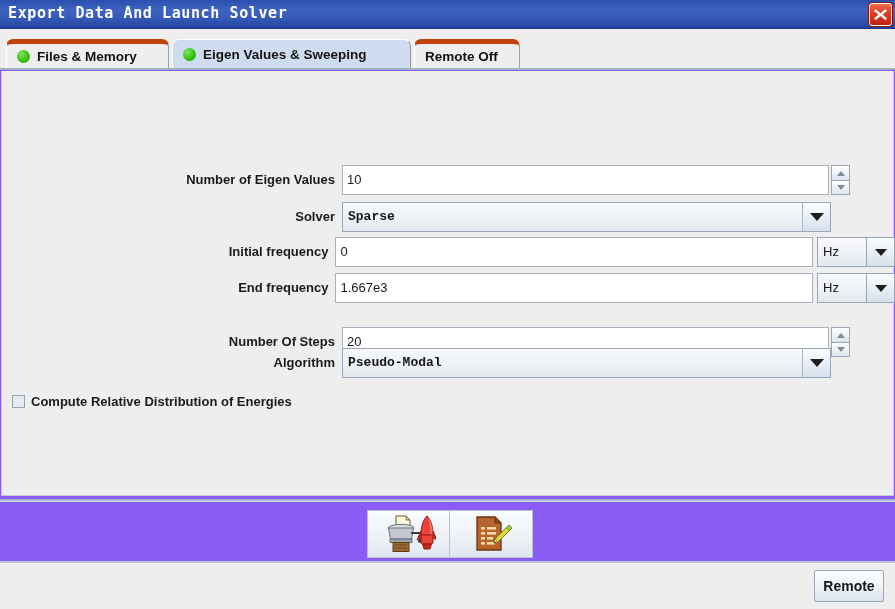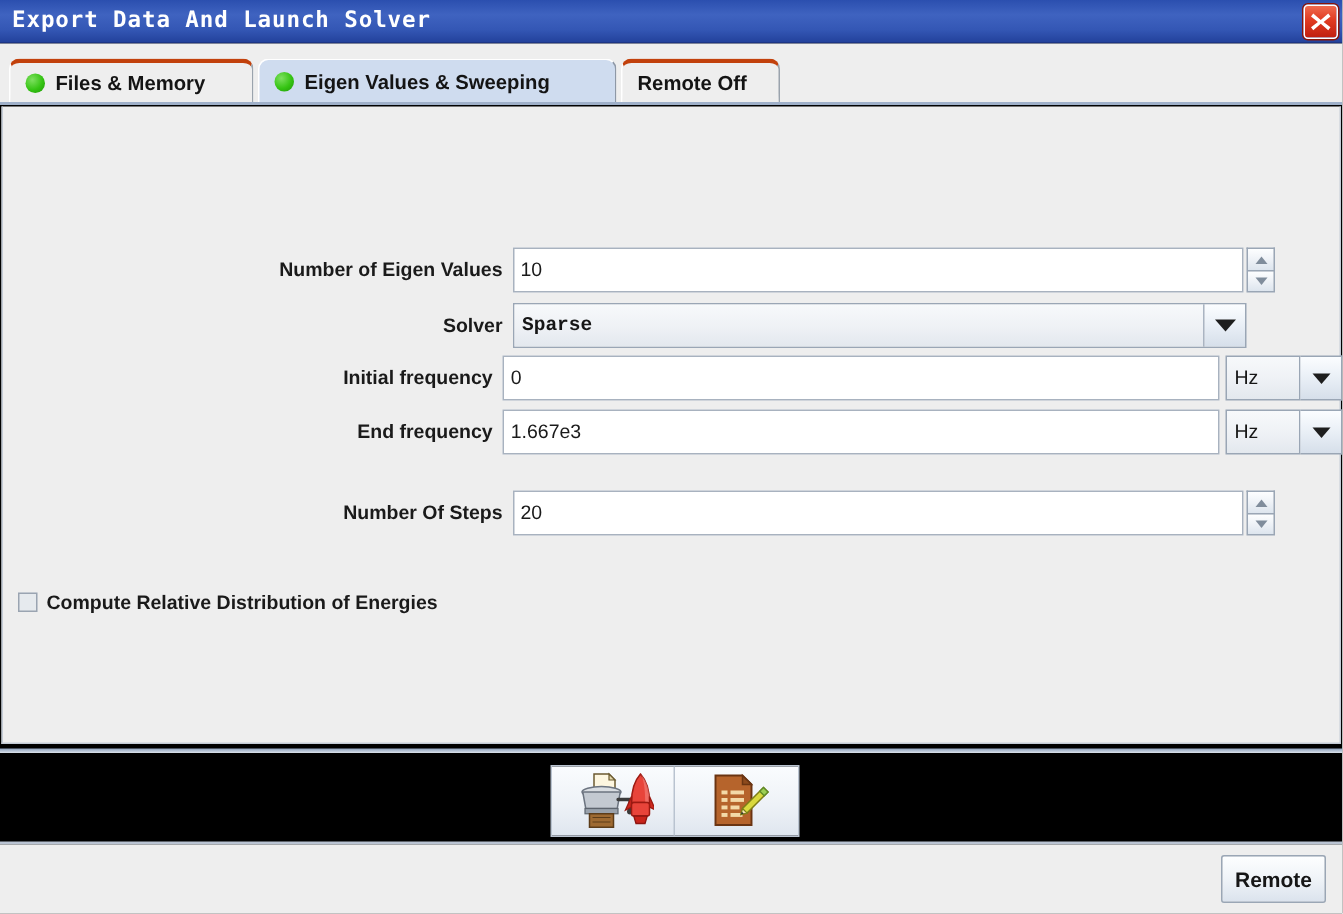--- a/index.html
+++ b/index.html
@@ -8,21 +8,21 @@
     background: #ffffff;
   }
   body {
     font-family: "Liberation Sans", sans-serif;
   }
   #app {
     position: relative;
     width: 895px;
     height: 609px;
     overflow: hidden;
-    background: #000000;
+    background: #8b5cf6;
     box-sizing: border-box;
   }
 
   
   .titlebar {
     position: absolute;
     left: 0; top: 0;
     width: 895px;
     height: 29px;
     background: linear-gradient(to bottom, #2b4faf 0%, #3f63c0 35%, #3457b5 70%, #23429c 100%);
@@ -61,21 +61,21 @@
     left: 0; top: 29px;
     width: 895px;
     height: 40px;
     background: #eeeeee;
   }
   .tab {
     position: absolute;
     top: 10px;
     height: 30px;
     box-sizing: border-box;
-    border-top: 3px solid #c2410c;
+    border-top: 5px solid #c2410c;
     border-left: 1px solid #ffffff;
     border-right: 1px solid #9aa3ad;
     border-radius: 7px 7px 0 0;
     background: #eeeeee;
     display: flex;
     align-items: center;
     padding: 0 12px 0 10px;
     cursor: pointer;
   }
   .tab .tab-label {
@@ -414,20 +414,29 @@
       <div class="spinner-buttons">
         <div class="spin-btn up">
           <span class="tri tri-up"></span>
         </div>
         <div class="spin-btn down">
           <span class="tri tri-down"></span>
         </div>
       </div>
     </div>
 
+    <div class="form-row" style="top:277px; width:893px;">
+      <div class="row-label">Algorithm</div>
+      <div class="combo" style="width:489px;">
+        <div class="combo-text">Pseudo-Modal</div>
+        <div class="combo-arrow">
+          <span class="arrow-dn"></span>
+        </div>
+      </div>
+    </div>
 
     <div class="check-row">
       <span class="checkbox"></span>
       <span class="check-label">Compute Relative Distribution of Energies</span>
     </div>
 
   </div>
 
   <div class="toolbar-sep"></div>
 

